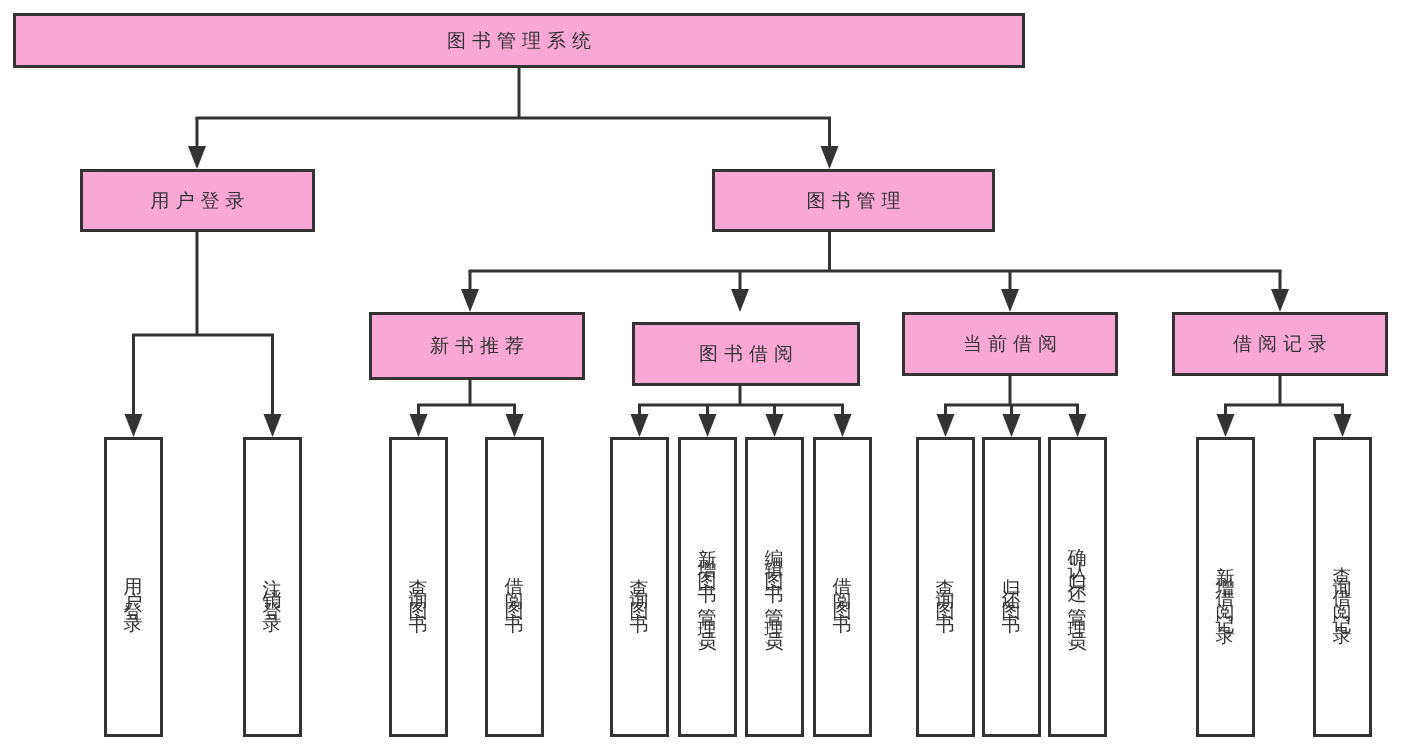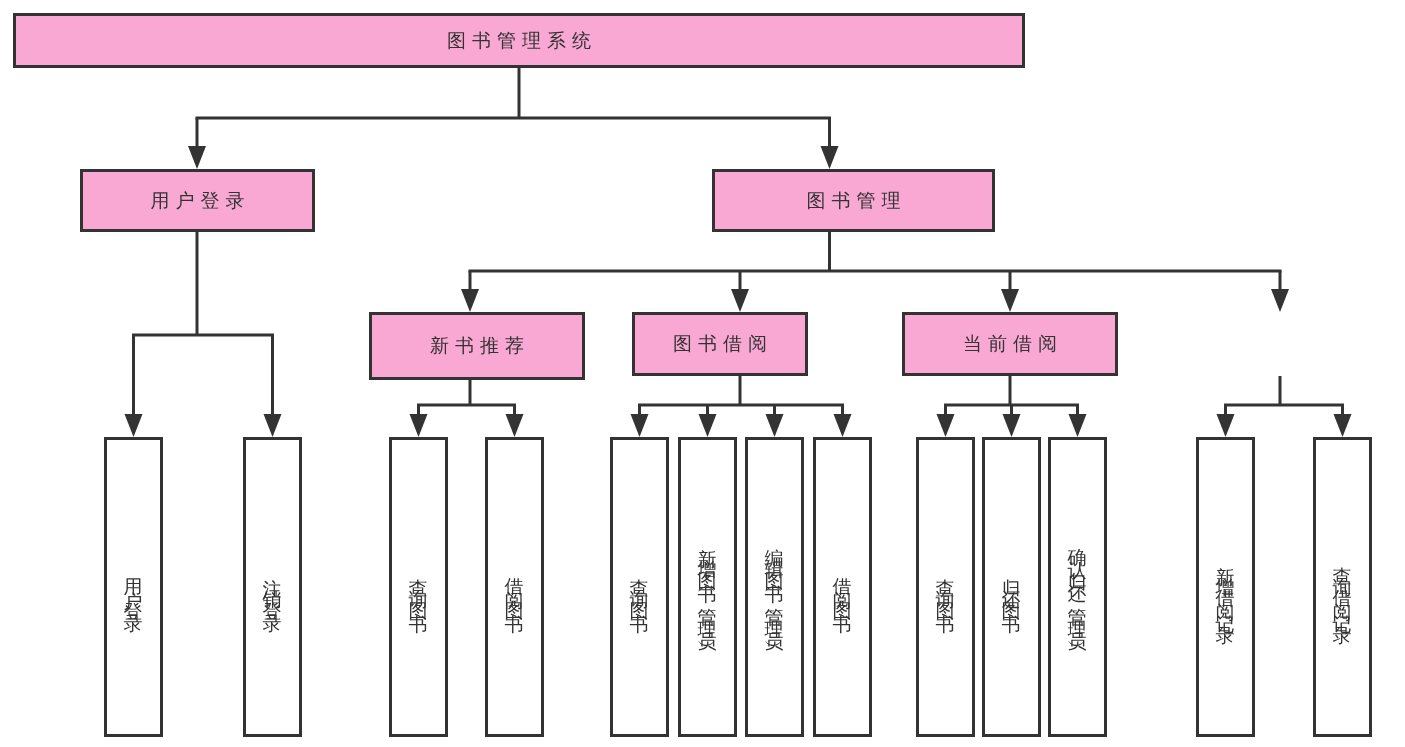--- a/index.html
+++ b/index.html
@@ -113,22 +113,23 @@
       <polygon points="1333.5,414 1351.5,414 1342.5,437"></polygon>
     </g>
   </svg>
 
   <div class="node" style="left:13px;top:13px;width:1012px;height:55px;">图书管理系统</div>
 
   <div class="node" style="left:80px;top:169px;width:235px;height:63px;">用户登录</div>
   <div class="node" style="left:712px;top:169px;width:283px;height:63px;">图书管理</div>
 
   <div class="node" style="left:362px;top:312px;width:216px;height:68px;margin-left:7px;">新书推荐</div>
-  <div class="node" style="left:632px;top:312px;width:176px;height:64px;">图书借阅</div>
+  <div class="node" style="left:632px;top:322px;width:228px;height:64px;">图书借阅</div>
   <div class="node" style="left:902px;top:312px;width:216px;height:64px;">当前借阅</div>
+  <div class="node" style="left:1172px;top:312px;width:216px;height:64px;">借阅记录</div>
 
   <div class="vnode" style="left:104px;top:437px;width:59px;height:300px;">
     <span>用户登录</span>
   </div>
   <div class="vnode" style="left:243px;top:437px;width:59px;height:300px;">
     <span>注销登录</span>
   </div>
 
   <div class="vnode" style="left:389px;top:437px;width:59px;height:300px;">
     <span>查询图书</span>

